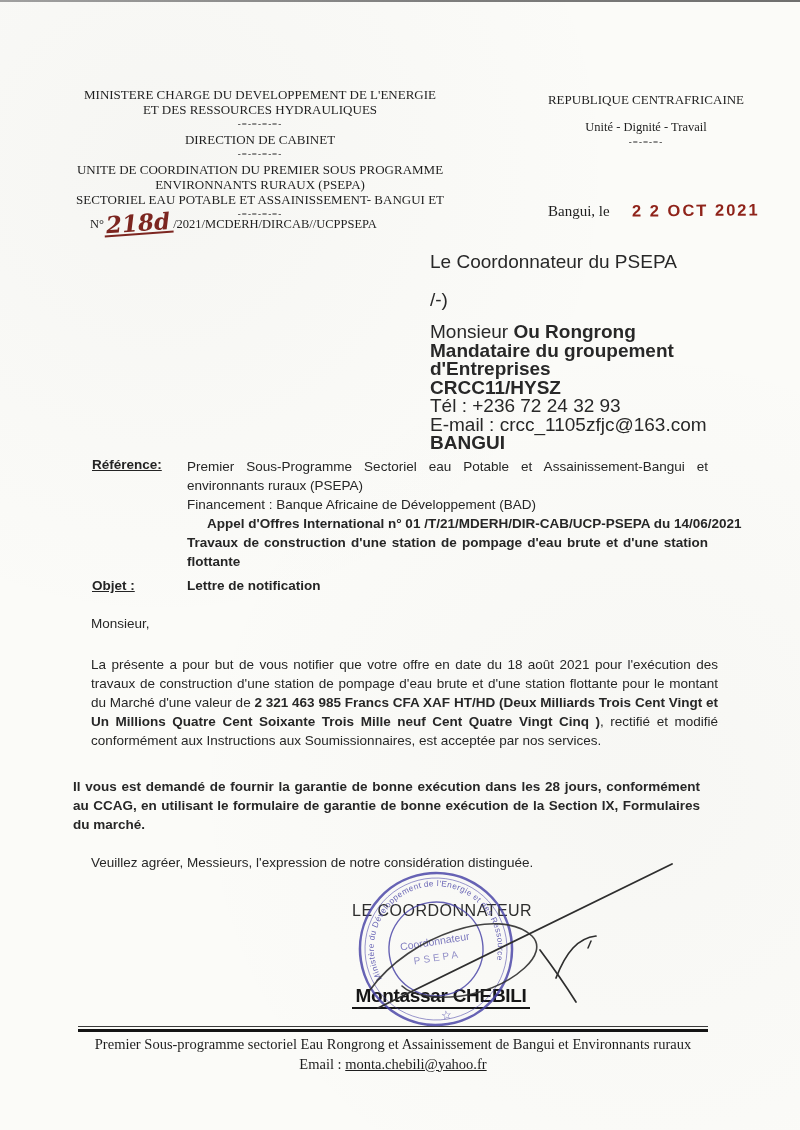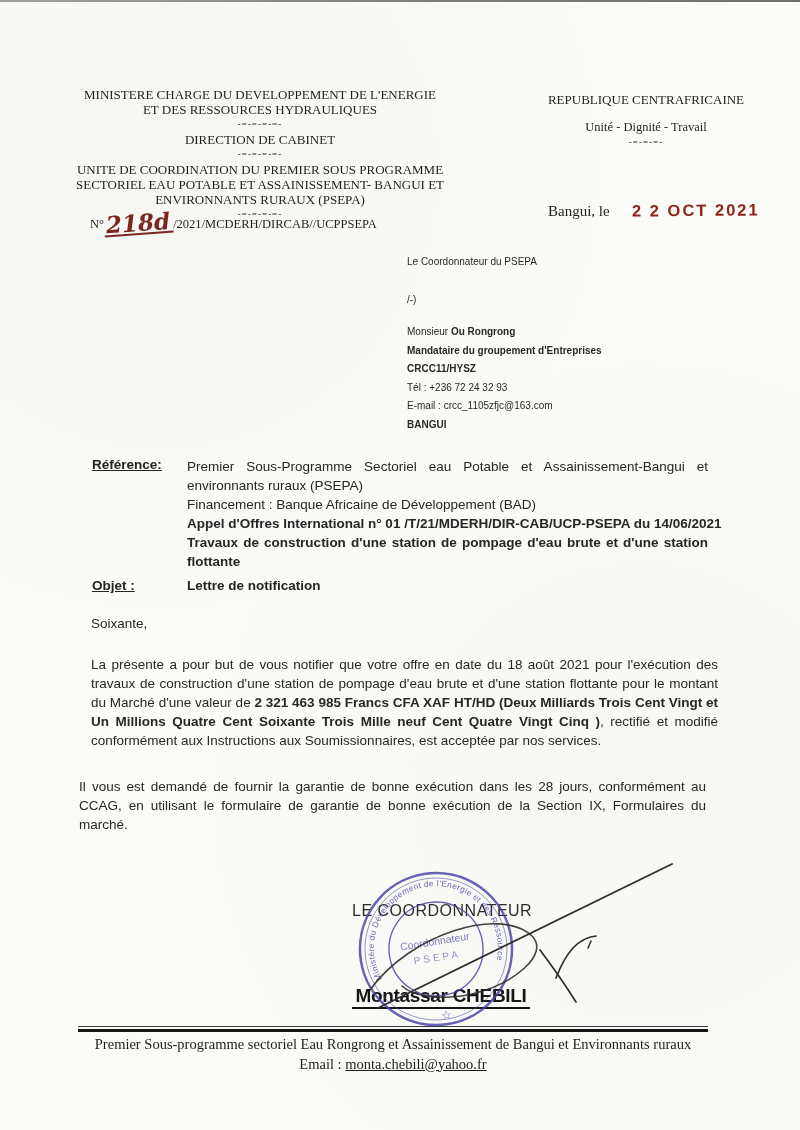--- a/index.html
+++ b/index.html
@@ -27,37 +27,37 @@
   }
   
   .hr{left:530px;top:92px;width:232px;text-align:center;font-size:13px;line-height:15px;color:#1f1f1f;}
   .hr .motto{font-size:12.5px;margin-top:13px;}
   .dateline{left:548px;top:201px;font-size:15px;color:#1d1d1d;white-space:nowrap;}
   .datestamp{
     display:inline-block;margin-left:22px;font-family:"Liberation Sans",sans-serif;
     font-weight:bold;font-size:16.5px;letter-spacing:2px;color:#8f231a;transform:rotate(-0.5deg);
   }
   
-  .recipient{left:407px;top:253px;width:310px;font-size:10px;line-height:18.5px;color:#282828;}
+  .recipient{left:430px;top:253px;width:310px;font-size:19px;line-height:18.5px;color:#282828;}
   .recipient .gap1{margin-top:19px;}
   .recipient .gap2{margin-top:14px;}
   .b{font-weight:bold;}
   
   .lbl{font-size:13.5px;font-weight:bold;text-decoration:underline;color:#242424;}
   .ref-label{left:92px;top:457px;text-align:right;}
   .ref-content{left:187px;top:457px;width:521px;font-size:13.5px;line-height:19px;color:#262626;}
   .ref-content .just{text-align:justify;}
-  .ref-content .nowrapline{white-space:nowrap;}
+  .ref-content .nowrapline{white-space:nowrap;margin-left:20px;}
   .obj-label{left:92px;top:578px;}
   .obj-value{left:187px;top:578px;font-size:13.5px;font-weight:bold;color:#242424;}
   
   .bodytext{width:627px;font-size:13.5px;line-height:19px;color:#272727;}
   .salutation{left:91px;top:614px;}
   .p1{left:91px;top:655px;text-align:justify;}
-  .p2{left:79px;top:777px;text-align:justify;}
+  .p2{left:73px;top:777px;text-align:justify;font-weight:bold;}
   .closing{left:91px;top:853px;}
   
   .sig-title{left:352px;top:902px;font-size:16px;letter-spacing:.5px;color:#2d2d2d;z-index:1;}
   .stamp{left:351px;top:869px;z-index:3;opacity:.82;}
   .strokes{left:300px;top:838px;z-index:4;}
   .sig-name{
     left:352px;top:985px;width:178px;text-align:center;font-size:19px;font-weight:bold;
     color:#161616;border-bottom:2.5px solid #161616;padding-bottom:0;z-index:2;letter-spacing:-0.3px;
   }
   
@@ -73,22 +73,22 @@
 
   <div class="abs scan-line"></div>
 
   <div class="abs hl serif">
     <div>MINISTERE CHARGE DU DEVELOPPEMENT DE L'ENERGIE</div>
     <div>ET DES RESSOURCES HYDRAULIQUES</div>
     <div class="sep">-=-=-=-=-</div>
     <div>DIRECTION DE CABINET</div>
     <div class="sep">-=-=-=-=-</div>
     <div>UNITE DE COORDINATION DU PREMIER SOUS PROGRAMME</div>
+    <div>ENVIRONNANTS RURAUX (PSEPA)</div>
     <div>SECTORIEL EAU POTABLE ET ASSAINISSEMENT- BANGUI ET</div>
-    <div>ENVIRONNANTS RURAUX (PSEPA)</div>
     <div class="sep">-=-=-=-=-</div>
   </div>
 
   <div class="abs refnum serif">
     <span>N°</span><span class="hand">218d</span><span>/2021/MCDERH/DIRCAB//UCPPSEPA</span>
   </div>
 
   <div class="abs hr serif">
     <div>REPUBLIQUE CENTRAFRICAINE</div>
     <div class="motto">Unité - Dignité - Travail</div>
@@ -114,23 +114,24 @@
   <div class="abs ref-content">
     <div class="just">Premier Sous-Programme Sectoriel eau Potable et Assainissement-Bangui et environnants ruraux (PSEPA)</div>
     <div>Financement : Banque Africaine de Développement (BAD)</div>
     <div class="b nowrapline">Appel d'Offres International n° 01 /T/21/MDERH/DIR-CAB/UCP-PSEPA du 14/06/2021</div>
     <div class="b just">Travaux de construction d'une station de pompage d'eau brute et d'une station flottante</div>
   </div>
 
   <div class="abs lbl obj-label">Objet :</div>
   <div class="abs obj-value">Lettre de notification</div>
 
-  <div class="abs bodytext salutation">Soixante,</div>
+  <div class="abs bodytext salutation">Monsieur,</div>
   <div class="abs bodytext p1"><span>La présente a pour but de vous notifier que votre offre en date du 18 août 2021 pour l'exécution des travaux de construction d'une station de pompage d'eau brute et d'une station flottante pour le montant du Marché d'une valeur de </span><span class="b">2 321 463 985 Francs CFA XAF HT/HD (Deux Milliards Trois Cent Vingt et Un Millions Quatre Cent Soixante Trois Mille neuf Cent Quatre Vingt Cinq )</span><span>, rectifié et modifié conformément aux Instructions aux Soumissionnaires, est acceptée par nos services.</span></div>
   <div class="abs bodytext p2">Il vous est demandé de fournir la garantie de bonne exécution dans les 28 jours, conformément au CCAG, en utilisant le formulaire de garantie de bonne exécution de la Section IX, Formulaires du marché.</div>
+  <div class="abs bodytext closing">Veuillez agréer, Messieurs, l'expression de notre considération distinguée.</div>
 
   <div class="abs sig-title">LE COORDONNATEUR</div>
 
   <svg class="abs stamp" width="170" height="166" viewBox="0 0 170 166">
     <defs>
       <path id="ringArc" d="M 27,101 A 62,62 0 1 1 143,101" fill="none"></path>
     </defs>
     <g transform="rotate(-9 85 80)" fill="none" stroke="#4742a6">
       <circle cx="85" cy="80" r="76" stroke-width="2.6"></circle>
       <circle cx="85" cy="80" r="71" stroke-width="0.9" opacity="0.7"></circle>

